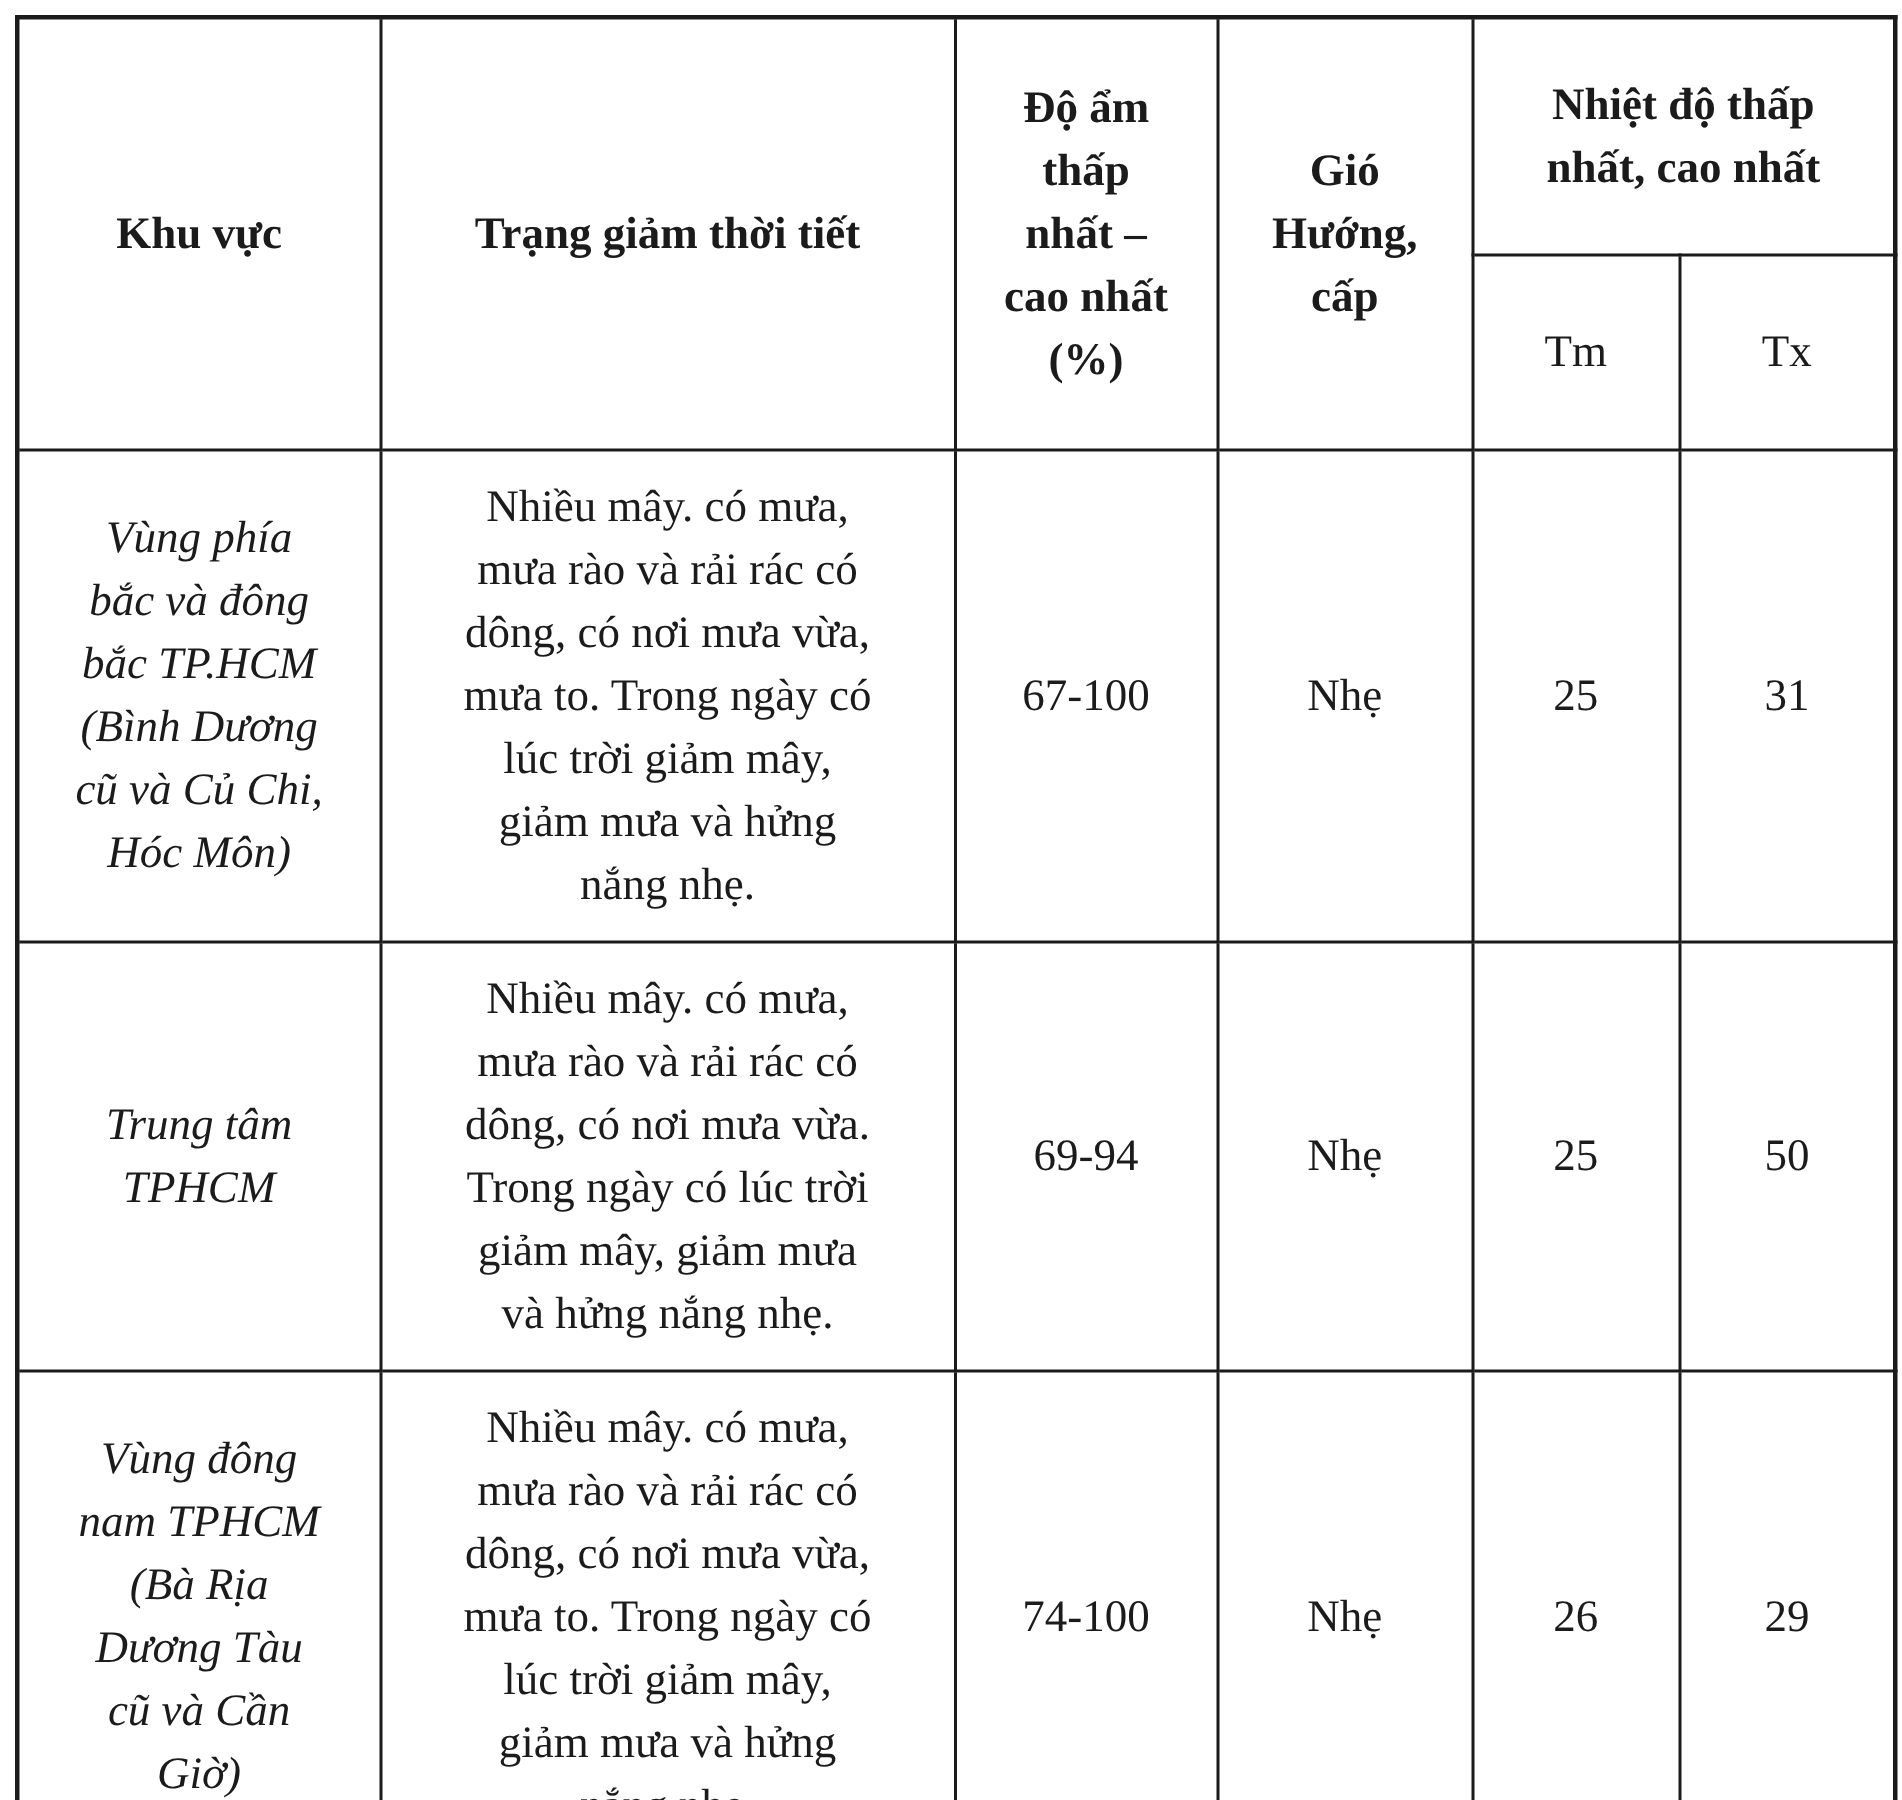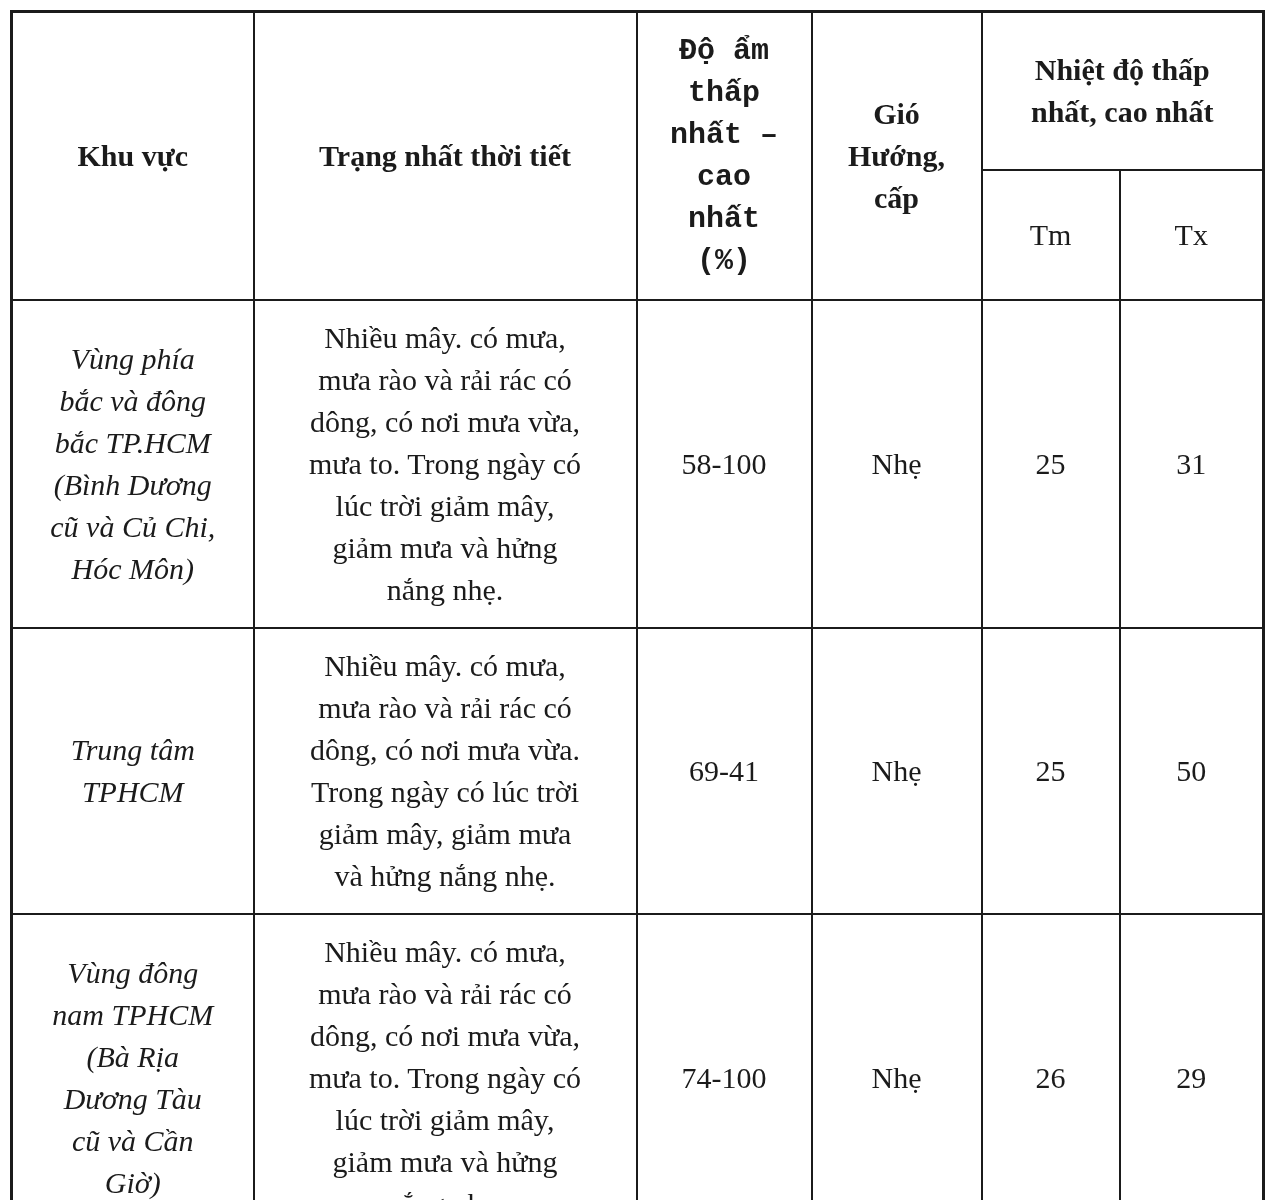--- a/index.html
+++ b/index.html
@@ -35,21 +35,21 @@
   table.weather th.subhead { font-weight: normal; }
 
   tr.header-main  { height: 158px; }
   tr.header-sub   { height: 130px; }
   tr.row-1 { height: 320px; }
   tr.row-2 { height: 264px; }
   tr.row-3 { height: 308px; }
 
   .w-region   { max-width: 170px; margin: 0 auto; font-style: italic; }
   .w-weather  { max-width: 280px; margin: 16px auto; }
-  .w-humidity { max-width: 115px; margin: 13px auto; font-family: Liberation Mono, monospace; }
+  .w-humidity { max-width: 115px; margin: 13px auto; }
   .w-wind     { max-width: 110px; margin: 0 auto; font-family: Liberation Serif, serif; }
   .w-tempg    { max-width: 215px; margin: 12px auto; }
 </style>
 </head>
 <body>
 
 <table class="weather">
   <colgroup>
     <col style="width:242px">
     <col style="width:383px">
@@ -57,21 +57,21 @@
     <col style="width:170px">
     <col style="width:138px">
     <col style="width:144px">
   </colgroup>
   <thead>
     <tr class="header-main">
       <th rowspan="2">
         <div>Khu vực</div>
       </th>
       <th rowspan="2">
-        <div>Trạng nhất thời tiết</div>
+        <div>Trạng giảm thời tiết</div>
       </th>
       <th rowspan="2">
         <div class="w-humidity">Độ ẩm thấp nhất – cao nhất (%)</div>
       </th>
       <th rowspan="2">
         <div class="w-wind">Gió Hướng, cấp</div>
       </th>
       <th colspan="2">
         <div class="w-tempg">Nhiệt độ thấp nhất, cao nhất</div>
       </th>
@@ -87,41 +87,41 @@
   </thead>
   <tbody>
     <tr class="row-1">
       <td>
         <div class="w-region">Vùng phía bắc và đông bắc TP.HCM (Bình Dương cũ và Củ Chi, Hóc Môn)</div>
       </td>
       <td>
         <div class="w-weather">Nhiều mây. có mưa, mưa rào và rải rác có dông, có nơi mưa vừa, mưa to. Trong ngày có lúc trời giảm mây, giảm mưa và hửng nắng nhẹ.</div>
       </td>
       <td>
-        <div>58-100</div>
+        <div>67-100</div>
       </td>
       <td>
         <div>Nhẹ</div>
       </td>
       <td>
         <div>25</div>
       </td>
       <td>
         <div>31</div>
       </td>
     </tr>
     <tr class="row-2">
       <td>
         <div class="w-region">Trung tâm TPHCM</div>
       </td>
       <td>
         <div class="w-weather">Nhiều mây. có mưa, mưa rào và rải rác có dông, có nơi mưa vừa. Trong ngày có lúc trời giảm mây, giảm mưa và hửng nắng nhẹ.</div>
       </td>
       <td>
-        <div>69-41</div>
+        <div>69-94</div>
       </td>
       <td>
         <div>Nhẹ</div>
       </td>
       <td>
         <div>25</div>
       </td>
       <td>
         <div>50</div>
       </td>

